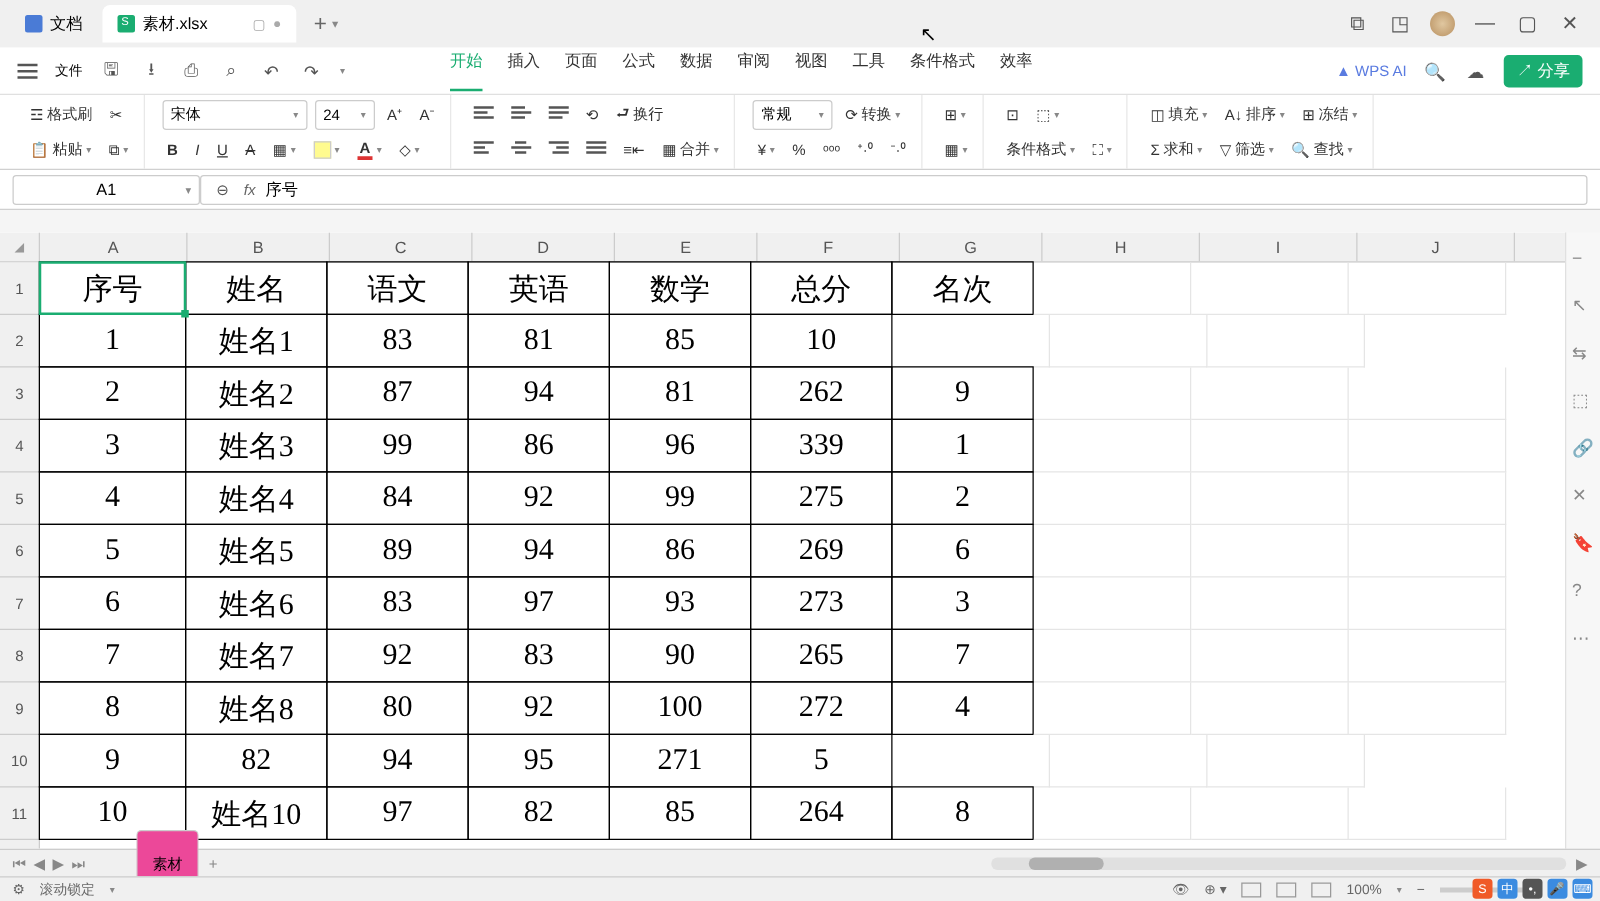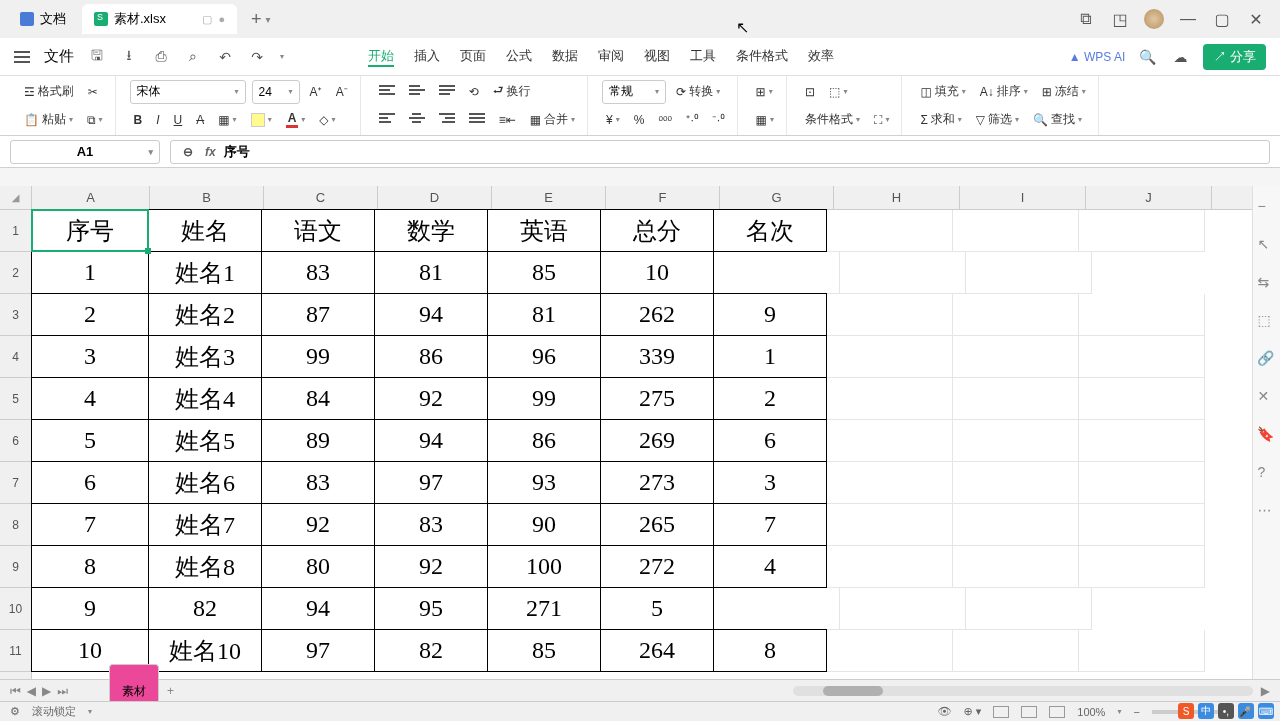--- a/index.html
+++ b/index.html
@@ -14,21 +14,21 @@
 .tab .xls-icon::after { content: "S"; color: #fff; font-size: 9px; position: absolute; left: 3px; top: 0; }
 .tabbar .tab-actions { margin-left: auto; display: flex; gap: 14px; padding-right: 14px; }
 .tabbar .newtab { margin-left: 10px; font-size: 18px; color: #666; cursor: pointer; }
 .win-btn { width: 20px; height: 20px; display: flex; align-items: center; justify-content: center; color: #555; cursor: pointer; }
 .avatar { width: 20px; height: 20px; border-radius: 50%; background: radial-gradient(circle,#e0c7a0,#b89060); }
 
 
 .menubar { height: 38px; background: #fff; display: flex; align-items: center; padding: 0 14px; gap: 14px; border-bottom: 1px solid #e0e0e0; }
 .menubar .left-tools { display: flex; align-items: center; gap: 14px; flex: 0 0 auto; }
 .menubar .tabs { display: flex; gap: 20px; margin-left: 70px; }
-.menubar .mtab { font-size: 13px; color: #333; cursor: pointer; padding-bottom: 0; text-align: center; }
+.menubar .mtab { font-size: 13px; color: #333; cursor: pointer; padding-bottom: 13px; text-align: center; }
 .menubar .mtab.active { color: #1aad71; font-weight: 500; border-bottom: 2px solid #1aad71; }
 .menubar .right-tools { margin-left: auto; display: flex; align-items: center; gap: 14px; }
 .share-btn { background: #1aad71; color: #fff; padding: 4px 10px; border-radius: 4px; font-size: 13px; cursor: pointer; }
 .ham { display: inline-block; width: 16px; height: 12px; }
 .ham span { display:block; height:2px; background:#555; margin-bottom:3px; }
 .ico { width: 18px; height: 18px; display: inline-flex; align-items: center; justify-content: center; color: #555; font-size: 14px; cursor: pointer; }
 
 
 .ribbon { height: 60px; background: #fff; border-bottom: 1px solid #d0d0d0; display: flex; align-items: center; padding: 0 12px; gap: 6px; }
 .rgroup { display: flex; flex-direction: column; gap: 4px; padding: 0 8px; border-right: 1px solid #e8e8e8; height: 100%; justify-content: center; }
@@ -38,21 +38,21 @@
 .sel.font { width: 116px; }
 .sel.size { width: 48px; }
 .sel.fmt { width: 64px; }
 .align-ico { width: 16px; height: 14px; display: inline-flex; flex-direction: column; gap: 2px; }
 .align-ico span { height: 2px; background: #555; }
 .caret { font-size: 8px; color: #888; }
 .fontcolor-A { color: #333; border-bottom: 3px solid #d33; padding: 0 2px; font-weight: bold; }
 .fillcolor-sw { width: 14px; height: 14px; background: #fffb8f; border: 1px solid #ccc; }
 
 
-.formulabar { height: 32px; background: #fff; border-bottom: 1px solid #d0d0d0; display: flex; align-items: center; gap: 10px; padding: 0 10px; font-weight: bold; }
+.formulabar { height: 32px; background: #fff; border-bottom: 1px solid #d0d0d0; display: flex; align-items: center; padding: 0 10px; }
 .namebox { width: 150px; height: 24px; border: 1px solid #ccc; border-radius: 3px; display: flex; align-items: center; justify-content: center; font-size: 13px; position: relative; }
 .namebox .caret2 { position: absolute; right: 6px; font-size: 9px; color: #888; }
 .fxbar { flex: 1; height: 24px; border: 1px solid #ccc; border-radius: 3px; display: flex; align-items: center; padding: 0 8px; gap: 8px; font-size: 13px; }
 .fx { font-style: italic; color: #666; font-size: 12px; }
 
 
 .gridwrap { position: absolute; top: 186px; left: 0; right: 28px; bottom: 42px; background: #fff; overflow: hidden; }
 .corner { position: absolute; left: 0; top: 0; width: 32px; height: 24px; background: #f0f0f0; border-right: 1px solid #ccc; border-bottom: 1px solid #ccc; display:flex; align-items:center; justify-content:center; font-size:10px; color:#999; }
 .colheads { position: absolute; left: 32px; top: 0; right: 0; height: 24px; display: flex; background: #f0f0f0; border-bottom: 1px solid #ccc; }
 .colh { border-right: 1px solid #ccc; text-align: center; font-size: 13px; color: #555; line-height: 24px; }
@@ -123,21 +123,21 @@
   </div>
 </div>
 
 <div class="menubar">
   <div class="left-tools">
     <span class="ham">
         <span></span>
         <span></span>
         <span></span>
       </span>
-    <span style="font-size:15px;">文件</span>
+    <span style="font-size:11px;">文件</span>
     <span class="ico">🖫</span>
     <span class="ico">⭳</span>
     <span class="ico">⎙</span>
     <span class="ico">⌕</span>
     <span class="ico">↶</span>
     <span class="ico">↷</span>
     <span class="caret">▾</span>
   </div>
   <div class="tabs">
     <span class="mtab active">开始</span>
@@ -355,22 +355,22 @@
       <div class="rowh">8</div>
       <div class="rowh">9</div>
       <div class="rowh">10</div>
       <div class="rowh">11</div>
     </div>
   <div class="cells" id="cells">
       <div class="row">
         <div class="cell w1 data head sel-outline">序号</div>
         <div class="cell w2 data head">姓名</div>
         <div class="cell w2 data head">语文</div>
+        <div class="cell w2 data head">英语</div>
         <div class="cell w2 data head">数学</div>
-        <div class="cell w2 data head">英语</div>
         <div class="cell w2 data head">总分</div>
         <div class="cell w2 data head">名次</div>
         <div class="cell w3"></div>
         <div class="cell w3"></div>
         <div class="cell w3"></div>
       </div>
       <div class="row">
         <div class="cell w1 data">1</div>
         <div class="cell w2 data">姓名1</div>
         <div class="cell w2 data">83</div>

